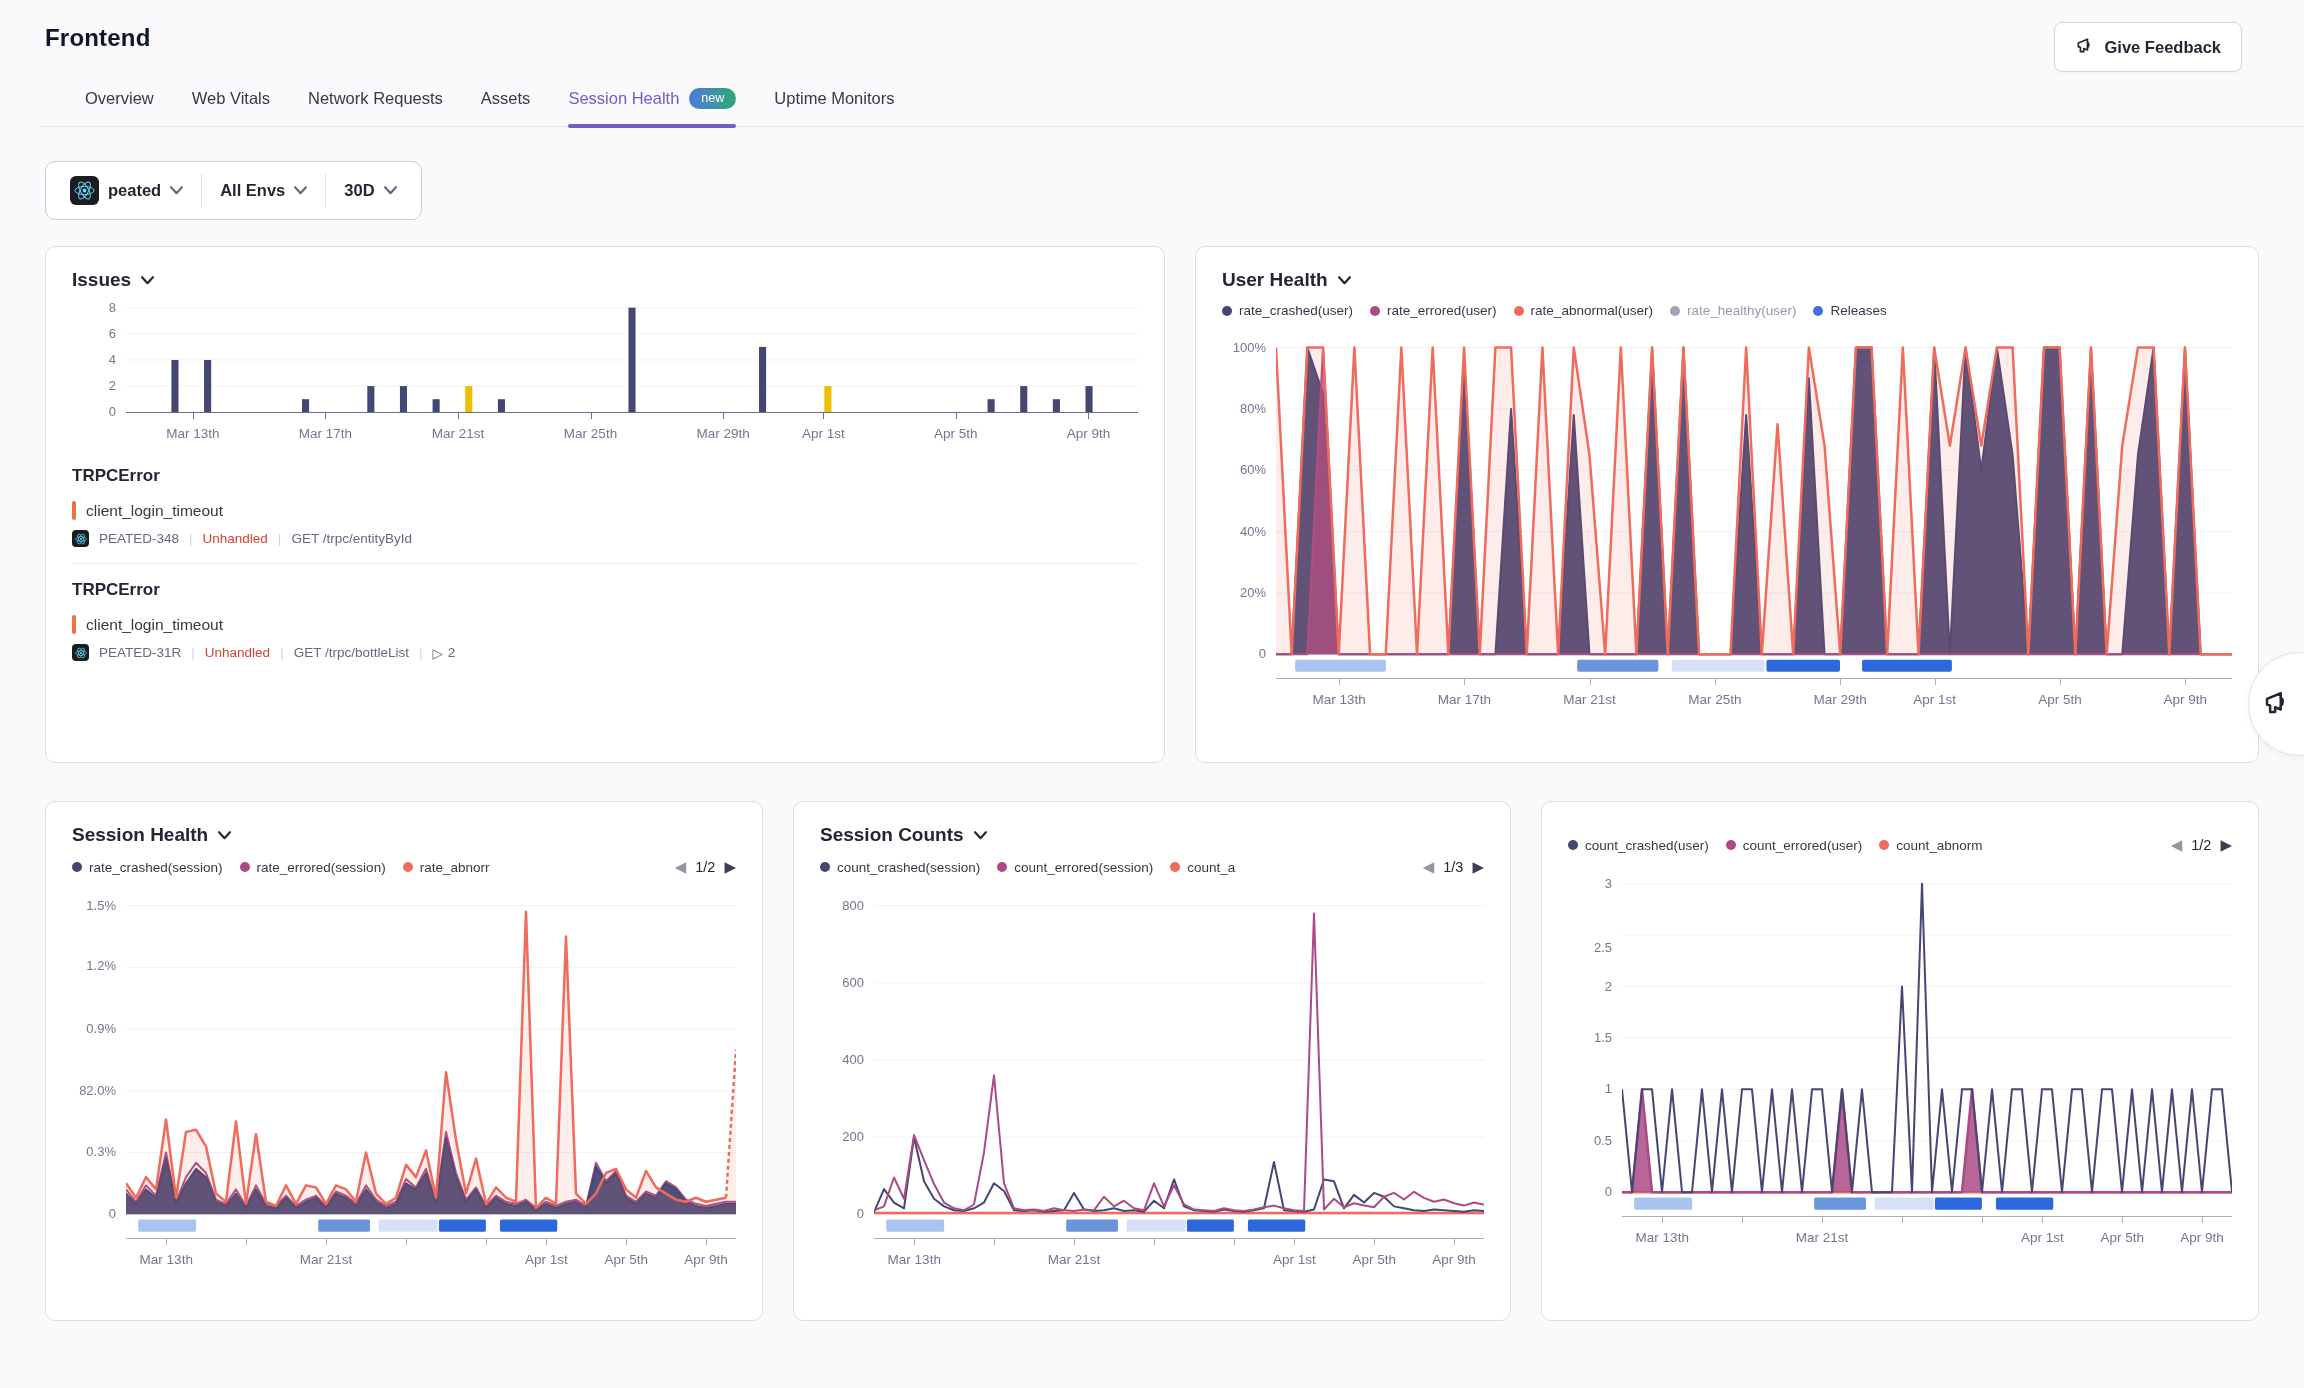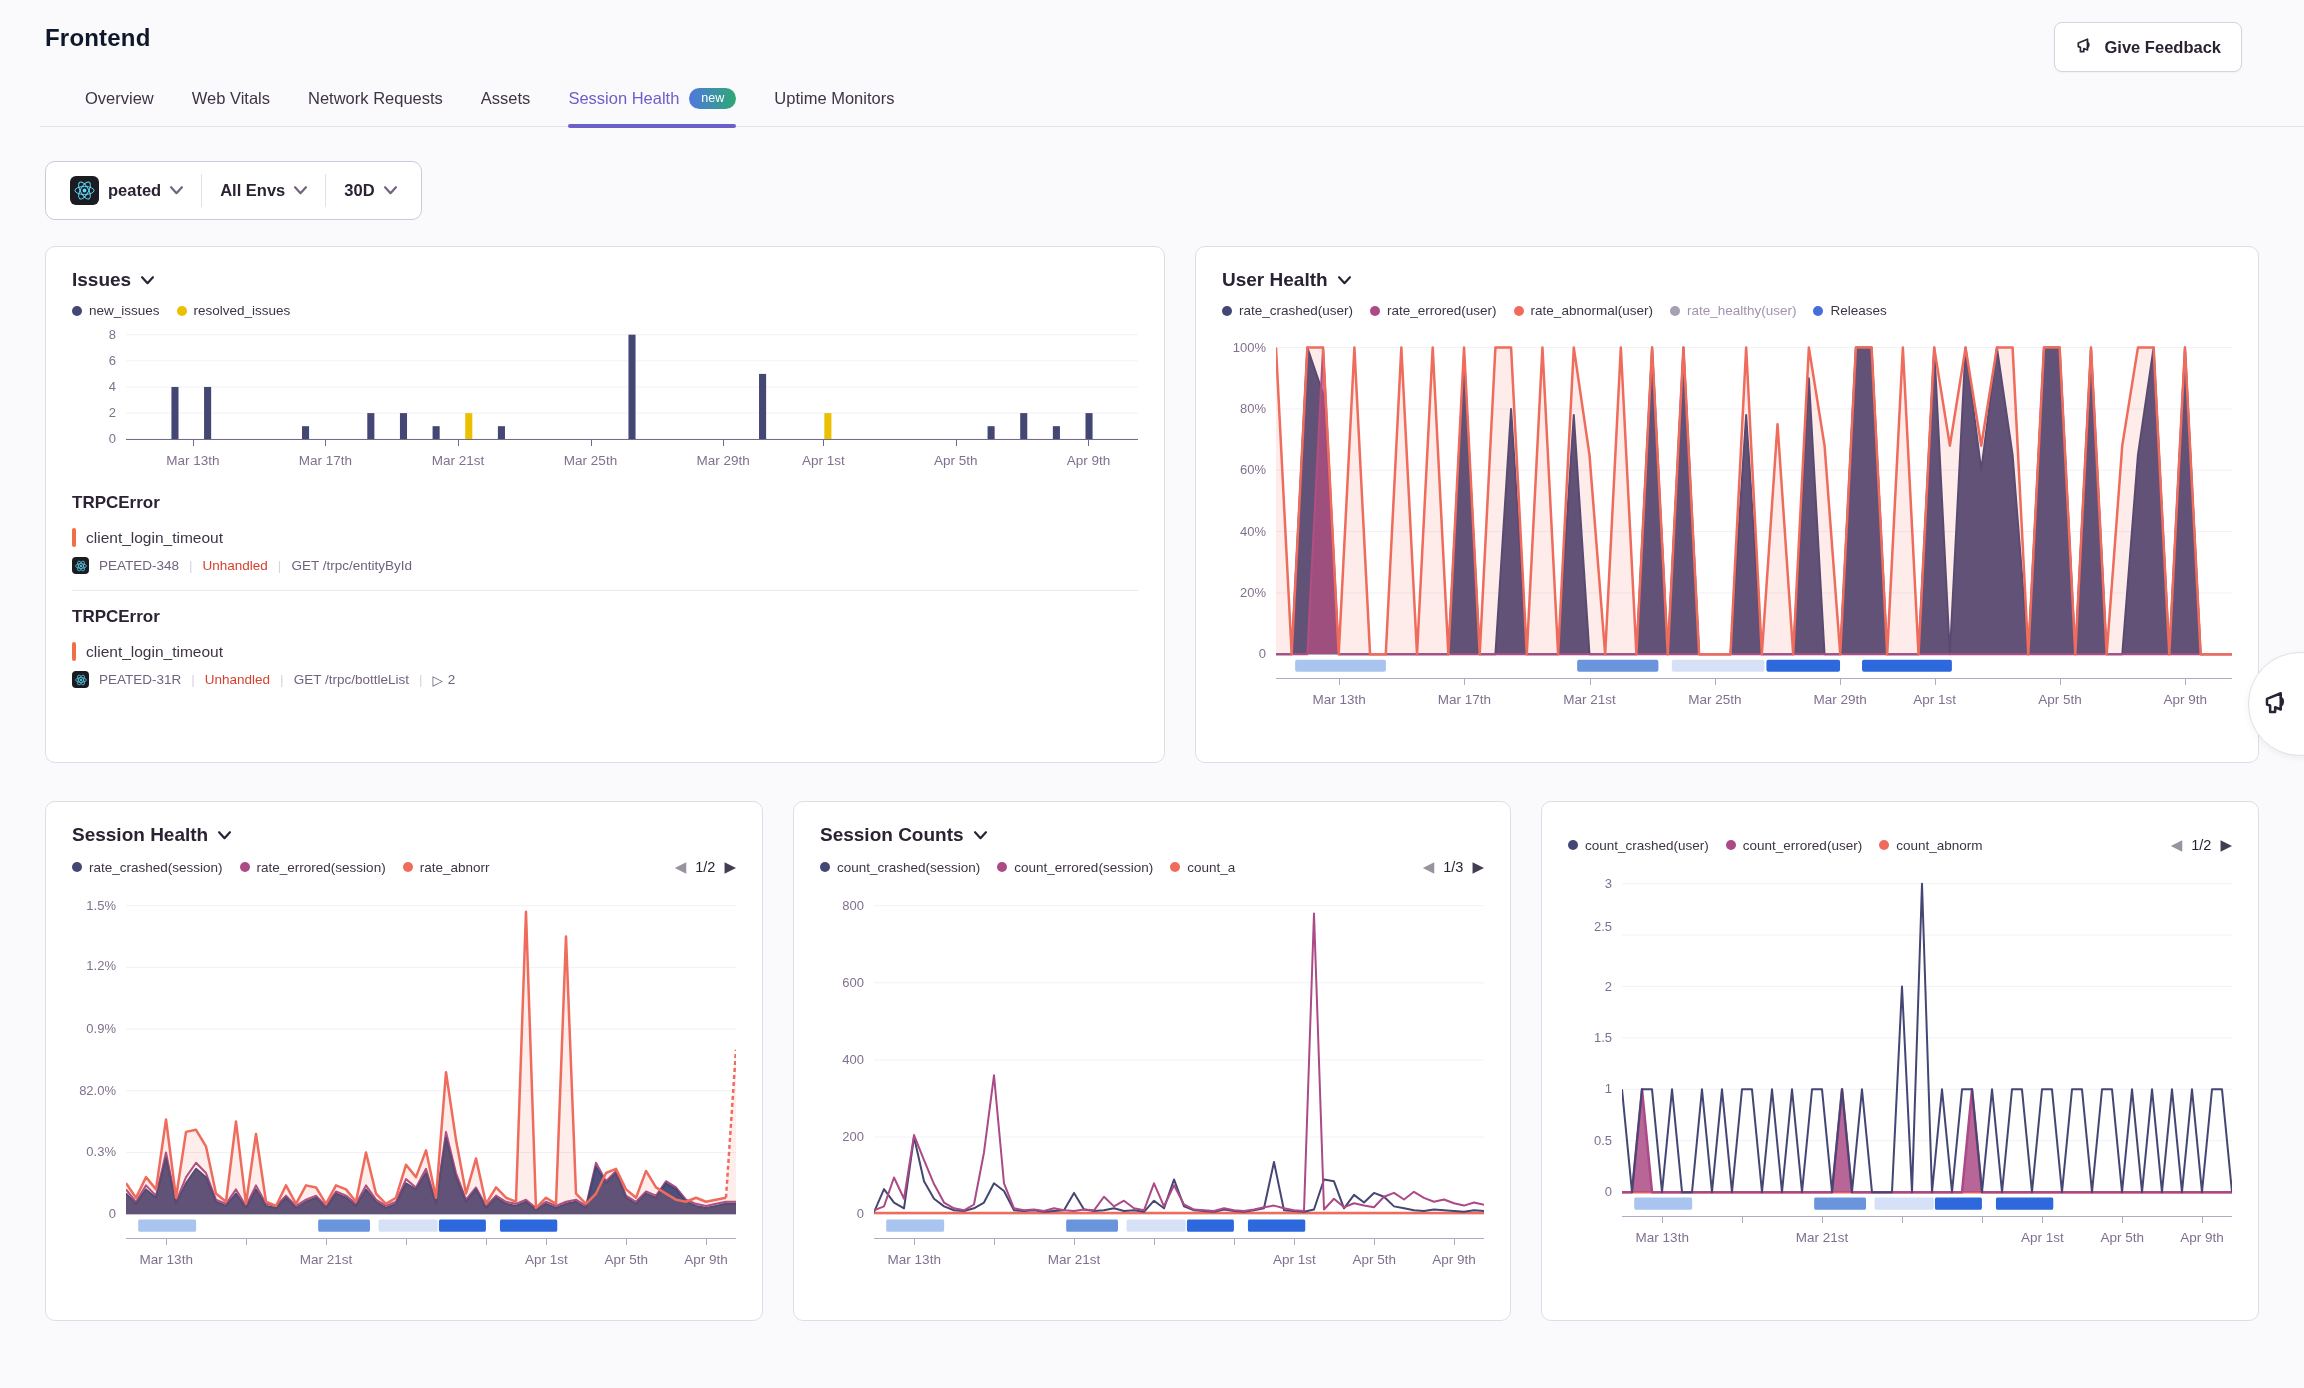--- a/index.html
+++ b/index.html
@@ -159,32 +159,20 @@
 
   <div class="row1">
 
     <section class="panel p-issues">
       <div class="panel-head">
         <h2>Issues</h2>
         <svg class="chev" viewBox="0 0 12 8">
             <path d="M1 1 L6 6.5 L11 1"></path>
           </svg>
       </div>
-      <div class="legend-row">
-        <div class="legend">
-            <div class="legend-item">
-              <span class="dot" style="background: rgb(68, 70, 116);"></span>
-              <span>new_issues</span>
-            </div>
-            <div class="legend-item">
-              <span class="dot" style="background: rgb(235, 192, 0);"></span>
-              <span>resolved_issues</span>
-            </div>
-          </div>
-      </div>
       <div class="chart">
           <div class="yaxis">
             <span style="top: 103.258px;">0</span>
             <span style="top: 77.1126px;">2</span>
             <span style="top: 50.9669px;">4</span>
             <span style="top: 24.8212px;">6</span>
             <span style="top: -1.3245px;">8</span>
           </div>
           <div class="plotcol">
             <div class="plot" style="height: 112px;">
@@ -558,21 +546,21 @@
           <span class="arr">▶</span>
         </div>
       </div>
       <div class="chart">
           <div class="yaxis">
             <span style="top: 320.125px;">0</span>
             <span style="top: 268.719px;">0.5</span>
             <span style="top: 217.312px;">1</span>
             <span style="top: 165.906px;">1.5</span>
             <span style="top: 114.5px;">2</span>
-            <span style="top: 55px;">2.5</span>
+            <span style="top: 76px;">2.5</span>
             <span style="top: 11.6875px;">3</span>
           </div>
           <div class="plotcol">
             <div class="plot" style="height: 350px;">
               <svg viewBox="0 0 1000 320" preserveAspectRatio="none">
                 <line x1="0" y1="300" x2="1000" y2="300" stroke="#e6e1ec" stroke-width="1" vector-effect="non-scaling-stroke"></line>
                 <line x1="0" y1="253" x2="1000" y2="253" stroke="#f3f0f6" stroke-width="1" vector-effect="non-scaling-stroke"></line>
                 <line x1="0" y1="206" x2="1000" y2="206" stroke="#f3f0f6" stroke-width="1" vector-effect="non-scaling-stroke"></line>
                 <line x1="0" y1="159" x2="1000" y2="159" stroke="#f3f0f6" stroke-width="1" vector-effect="non-scaling-stroke"></line>
                 <line x1="0" y1="112" x2="1000" y2="112" stroke="#f3f0f6" stroke-width="1" vector-effect="non-scaling-stroke"></line>

